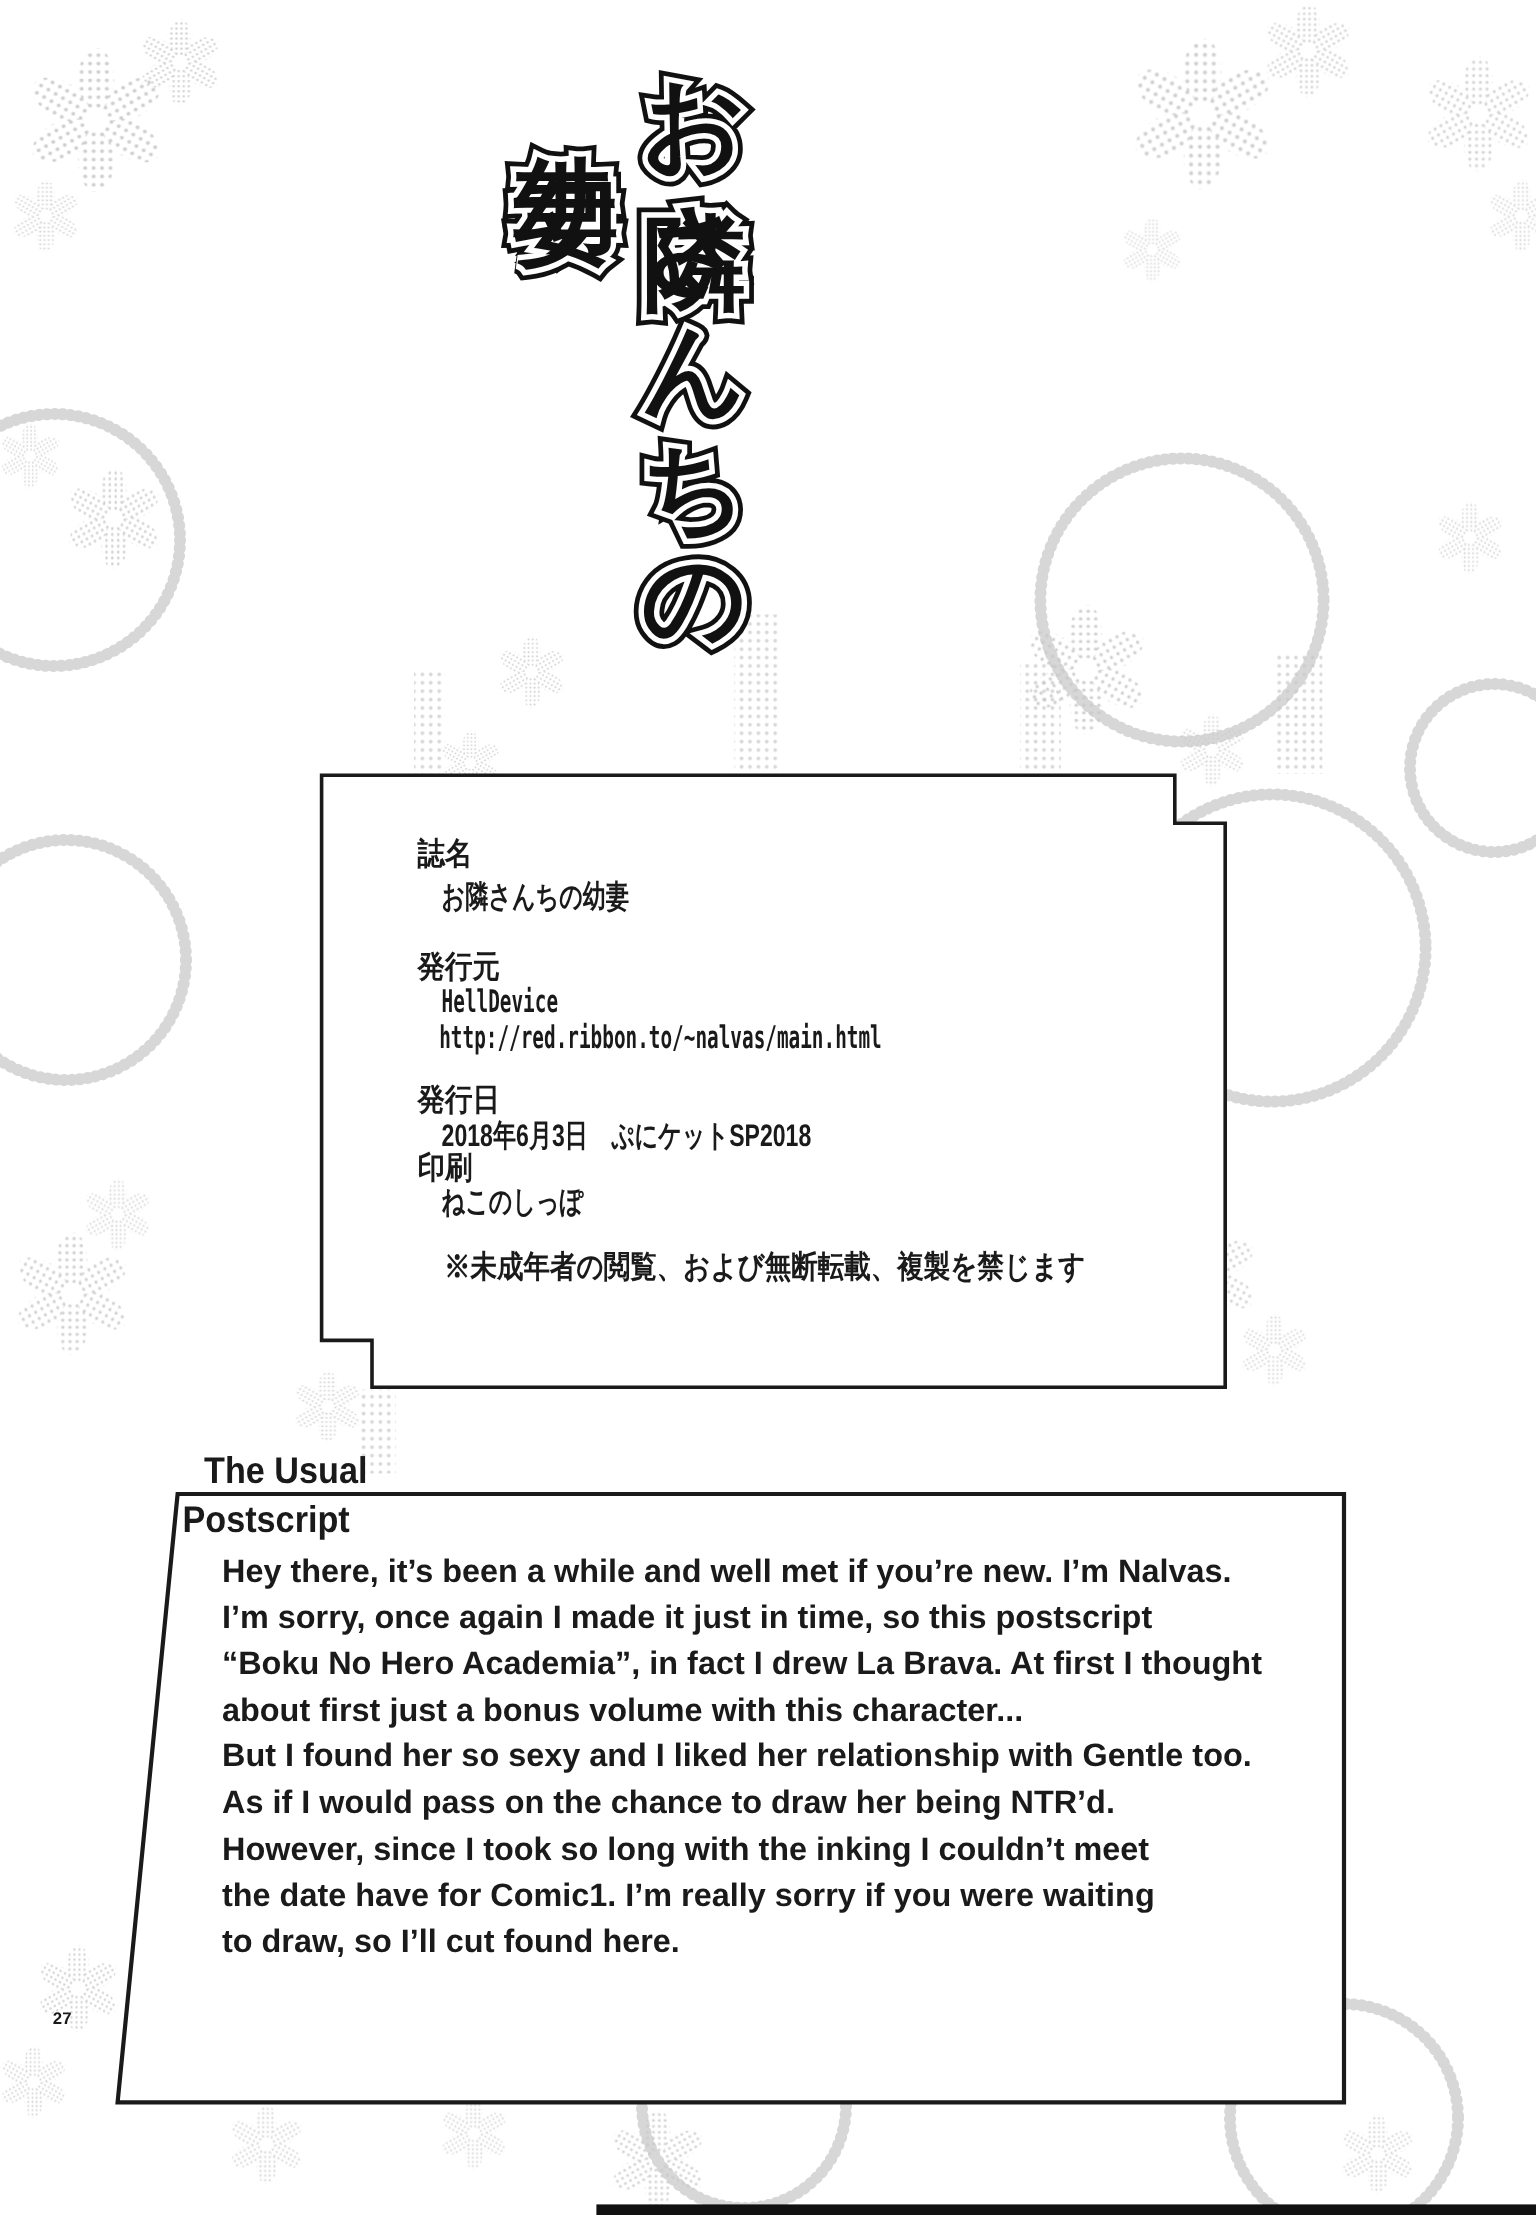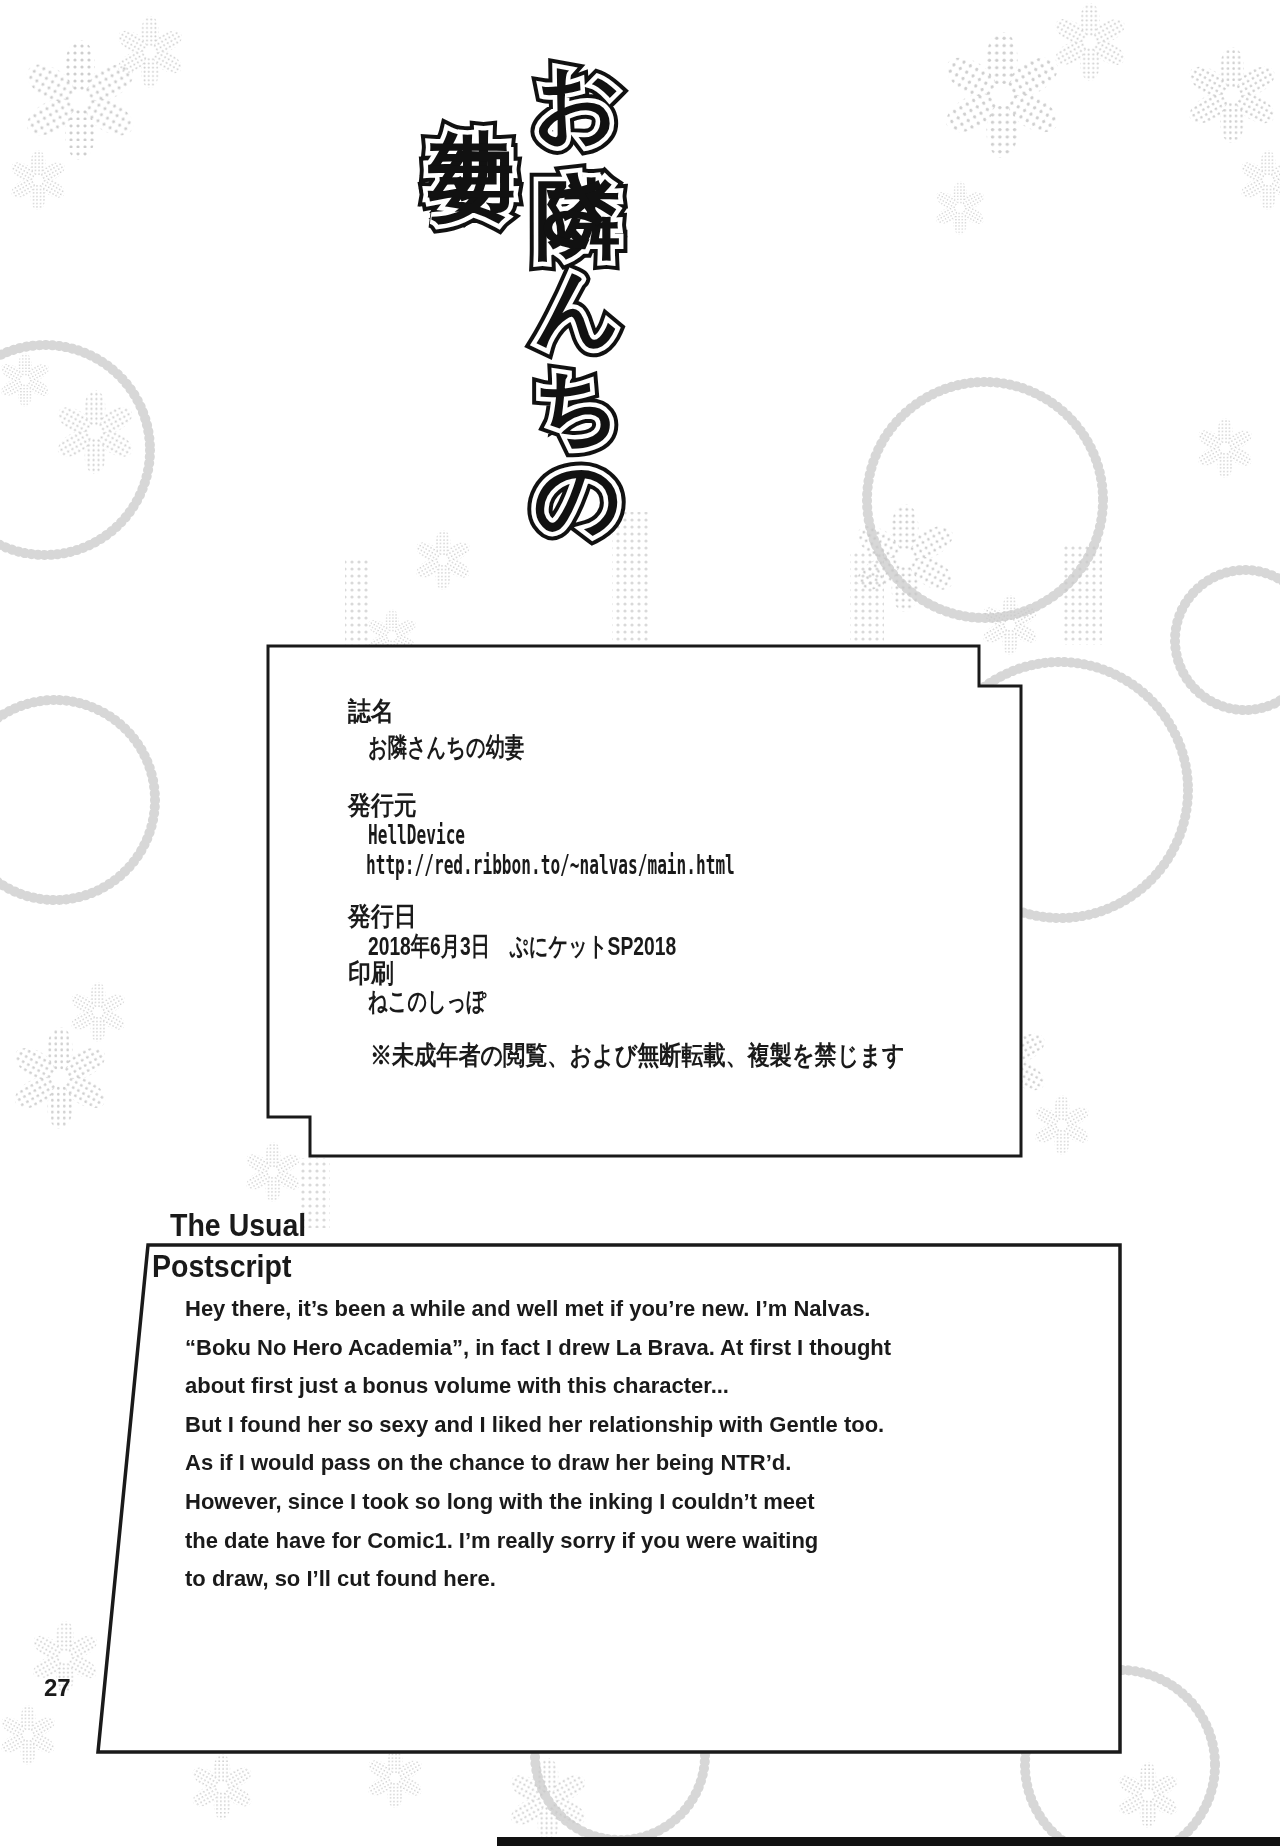--- a/index.html
+++ b/index.html
@@ -40,24 +40,24 @@
   .mono{font-family:"DejaVu Sans Mono", monospace;font-size:26px;transform:scaleX(0.62);}
   .disclaimer{font-size:26px;transform:scaleX(0.85);}
   
   .ps-head{
     position:absolute;z-index:4;font-weight:bold;font-size:31px;
     line-height:1;white-space:nowrap;letter-spacing:0px;
     transform:scaleX(0.92);transform-origin:left top;
   }
   #ps-text{
     position:absolute;left:185px;top:1290px;width:940px;z-index:4;
-    font-size:22px;font-weight:bold;line-height:38.6px;white-space:nowrap;
+    font-size:27px;font-weight:bold;line-height:38.6px;white-space:nowrap;
   }
   
-  #page-number{position:absolute;left:44px;top:1674px;font-size:24px;font-weight:600;z-index:4;}
+  #page-number{position:absolute;left:44px;top:1674px;font-size:14px;font-weight:600;z-index:4;}
   #bottom-bar{position:absolute;left:497px;top:1837px;width:783px;height:9px;background:#111;z-index:5;}
 </style>
 </head>
 <body>
 
 <div id="page">
 
   <svg id="decor" width="1280" height="1846" viewBox="0 0 1280 1846">
     <defs>
       <pattern id="ht" width="7" height="7" patternUnits="userSpaceOnUse">
@@ -160,20 +160,21 @@
     <div class="jpval" style="left:368px;top:986px;">ねこのしっぽ</div>
 
     <div class="disclaimer" style="left:370px;top:1040px;">※未成年者の閲覧、および無断転載、複製を禁じます</div>
   </div>
 
   <div class="ps-head" style="left:170px;top:1210px;">The Usual</div>
   <div class="ps-head" style="left:152px;top:1251px;">Postscript</div>
 
   <div id="ps-text">
     <div>Hey there, it’s been a while and well met if you’re new. I’m Nalvas.</div>
+    <div>I’m sorry, once again I made it just in time, so this postscript</div>
     <div>“Boku No Hero Academia”, in fact I drew La Brava. At first I thought</div>
     <div>about first just a bonus volume with this character...</div>
     <div>But I found her so sexy and I liked her relationship with Gentle too.</div>
     <div>As if I would pass on the chance to draw her being NTR’d.</div>
     <div>However, since I took so long with the inking I couldn’t meet</div>
     <div>the date have for Comic1. I’m really sorry if you were waiting</div>
     <div>to draw, so I’ll cut found here.</div>
   </div>
 
   <div id="page-number">27</div>

